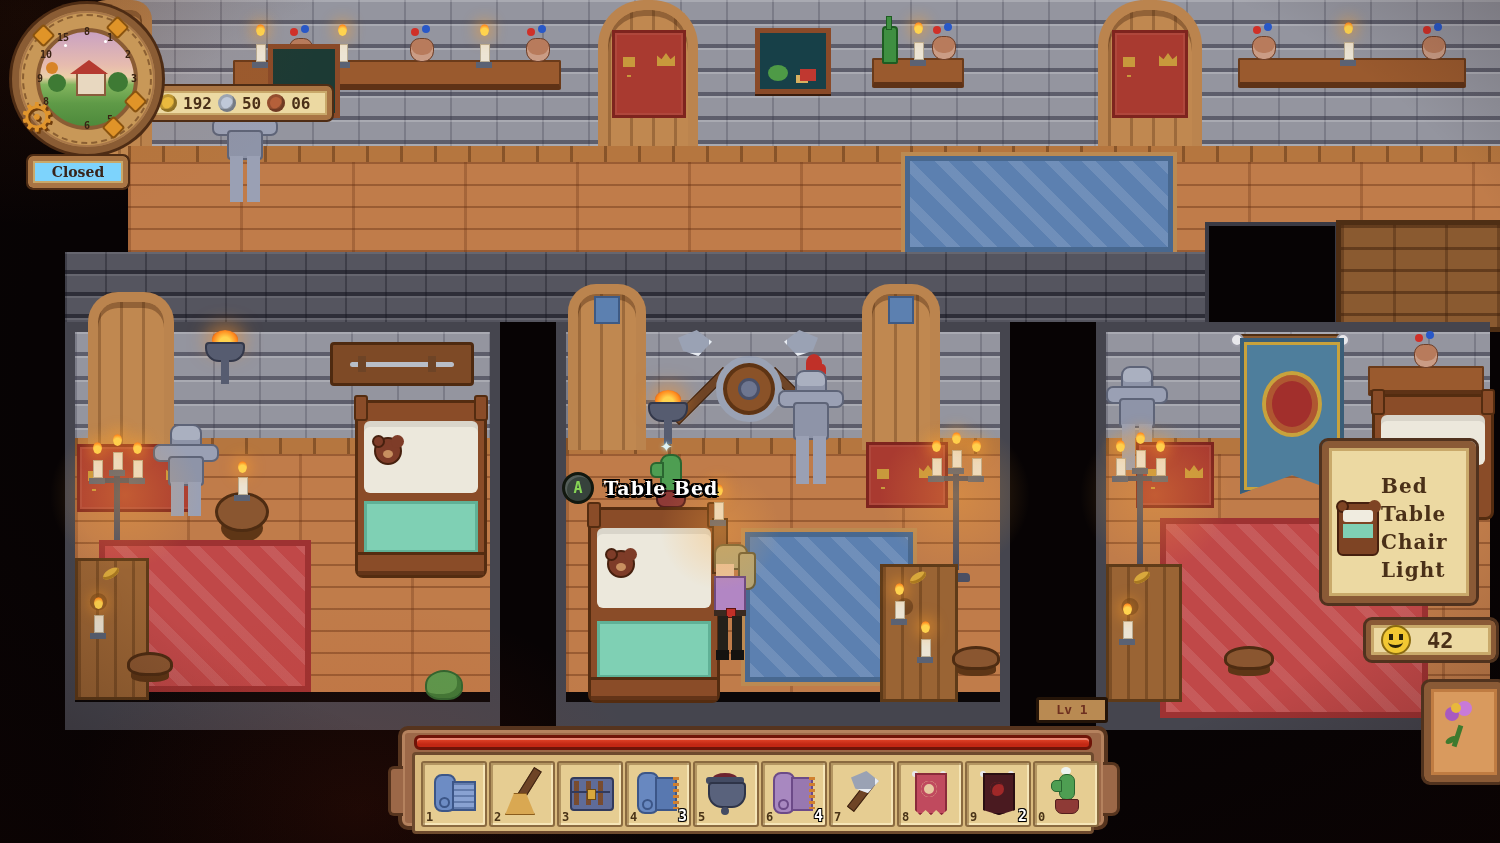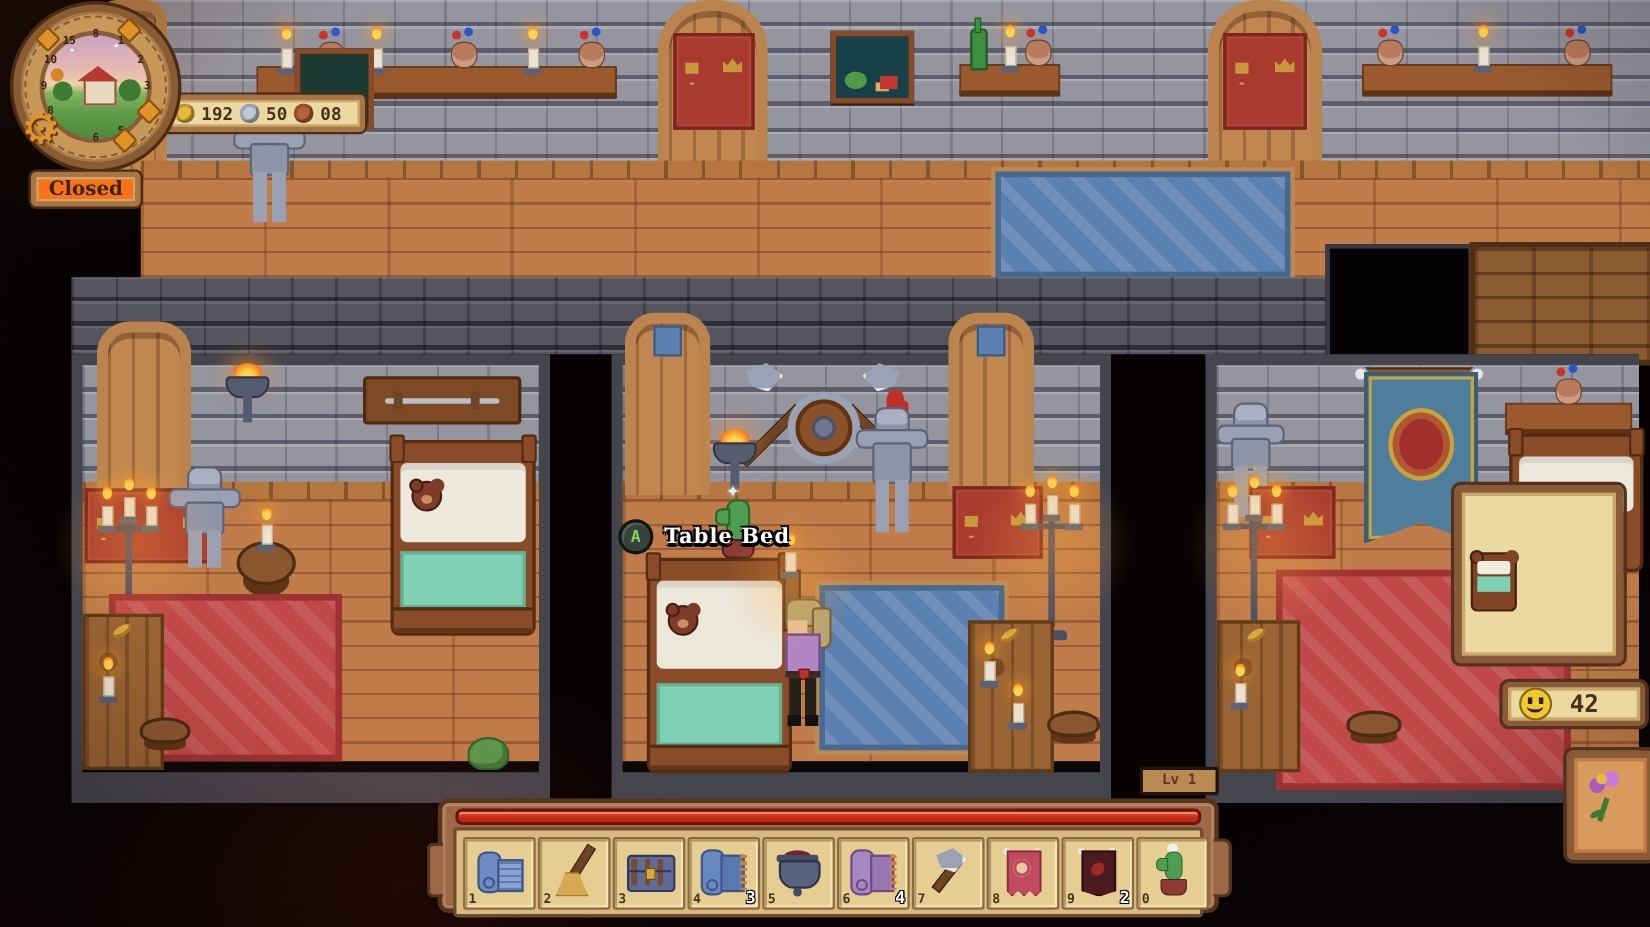--- a/index.html
+++ b/index.html
@@ -400,43 +400,49 @@
       <span class="num" style="left:19px;top:85px;">8</span>
       <span class="num" style="left:13px;top:62px;">9</span>
       <span class="num" style="left:19px;top:38px;">10</span>
       <span class="num" style="left:36px;top:21px;">15</span>
       <span class="p marker" style="left:90px;top:8px;"></span>
       <span class="p marker" style="left:16px;top:16px;"></span>
       <span class="p marker" style="left:108px;top:82px;"></span>
       <span class="p marker" style="left:86px;top:108px;"></span>
       <span class="p gear" style="left:0px;top:86px;">⚙</span>
     </div>
-    <div class="p panelB gt" style="left:16px;top:152px;width:90px;height:22px;background:#f97316;color:#38241a;text-align:center;font-size:18px;line-height:22px;">Closed</div>
+    <div class="p panelB gt" style="left:16px;top:152px;width:90px;height:22px;background:#7dd3fc;color:#38241a;text-align:center;font-size:14px;line-height:22px;">Closed</div>
   </div>
 
 
   <div class="abs panelB" style="left:148px;top:86px;width:162px;height:24px;z-index:9;display:flex;align-items:center;gap:6px;padding:0 6px;">
     <span class="coin" style="background:#e9b93e;width:18px;height:18px;flex:none;"></span>
     <span class="gt" style="font-size:16px;font-family:'DejaVu Sans Mono',monospace;">192</span>
     <span class="coin" style="background:#bfc8d8;width:18px;height:18px;flex:none;"></span>
     <span class="gt" style="font-size:16px;font-family:'DejaVu Sans Mono',monospace;">50</span>
     <span class="coin" style="background:#b5603a;width:18px;height:18px;flex:none;"></span>
-    <span class="gt" style="font-size:16px;font-family:'DejaVu Sans Mono',monospace;">08</span>
+    <span class="gt" style="font-size:16px;font-family:'DejaVu Sans Mono',monospace;">06</span>
   </div>
 
   <div class="abs" style="left:562px;top:472px;z-index:10;display:flex;align-items:center;gap:10px;">
     <span class="abtn">A</span>
     <span class="shout">Table Bed</span>
   </div>
 
   <div class="abs panelA" style="left:1322px;top:441px;width:140px;height:148px;z-index:10;">
     <div class="p" style="left:8px;top:54px;width:38px;height:50px;background:#7e4424;border:2px solid #46200e;border-radius:6px;">
       <span class="p" style="left:-3px;top:-4px;width:9px;height:9px;background:#7e4424;border:2px solid #46200e;border-radius:50%;box-shadow:32px 0 0 #7e4424;"></span>
       <span class="p" style="left:4px;top:6px;width:30px;height:12px;background:#f0ece0;border-radius:3px;"></span>
       <span class="p" style="left:4px;top:20px;width:30px;height:14px;background:#7fd0b4;"></span>
+    </div>
+    <div style="position:absolute;left:52px;top:24px;">
+      <div class="gt" style="font-size:20px;line-height:28px;letter-spacing:1px;">Bed</div>
+      <div class="gt" style="font-size:20px;line-height:28px;letter-spacing:1px;">Table</div>
+      <div class="gt" style="font-size:20px;line-height:28px;letter-spacing:1px;">Chair</div>
+      <div class="gt" style="font-size:20px;line-height:28px;letter-spacing:1px;">Light</div>
     </div>
   </div>
 
   <div class="abs panelA" style="left:1366px;top:620px;width:100px;height:30px;z-index:10;display:flex;align-items:center;gap:16px;padding:0 10px;border-width:5px;">
     <span class="smiley" style="position:relative;flex:none;"></span>
     <span class="gt" style="font-size:22px;font-family:'DejaVu Sans Mono',monospace;">42</span>
   </div>
 
   <div class="abs" style="left:1424px;top:682px;width:66px;height:86px;z-index:10;
        background:#d99a5e;border:7px solid #8a5a36;outline:3px solid #50321e;border-radius:6px;box-shadow:inset 0 0 0 3px #c07c42;">

